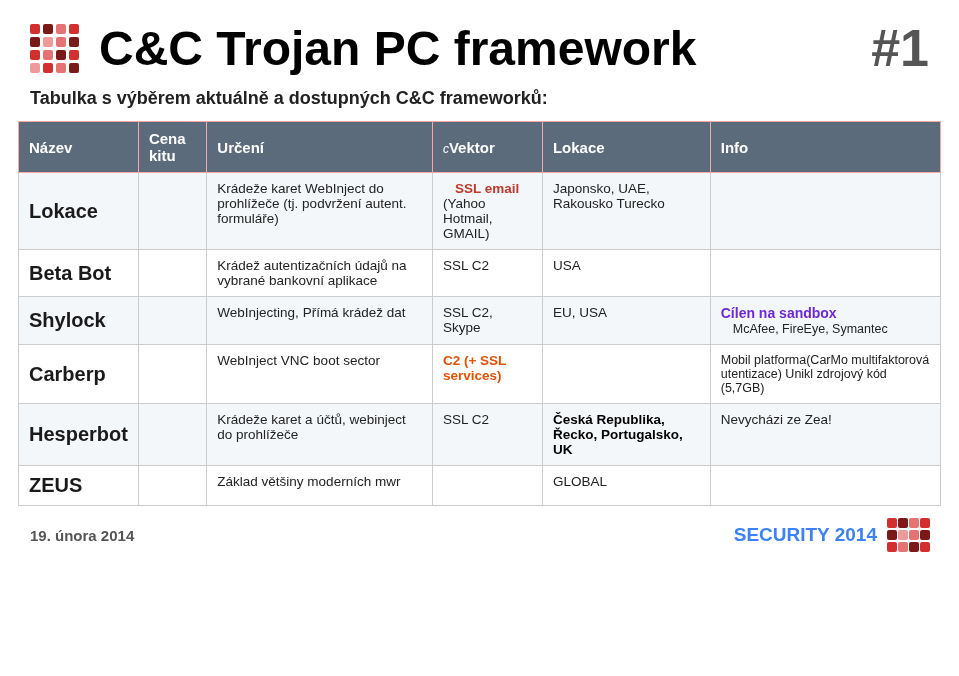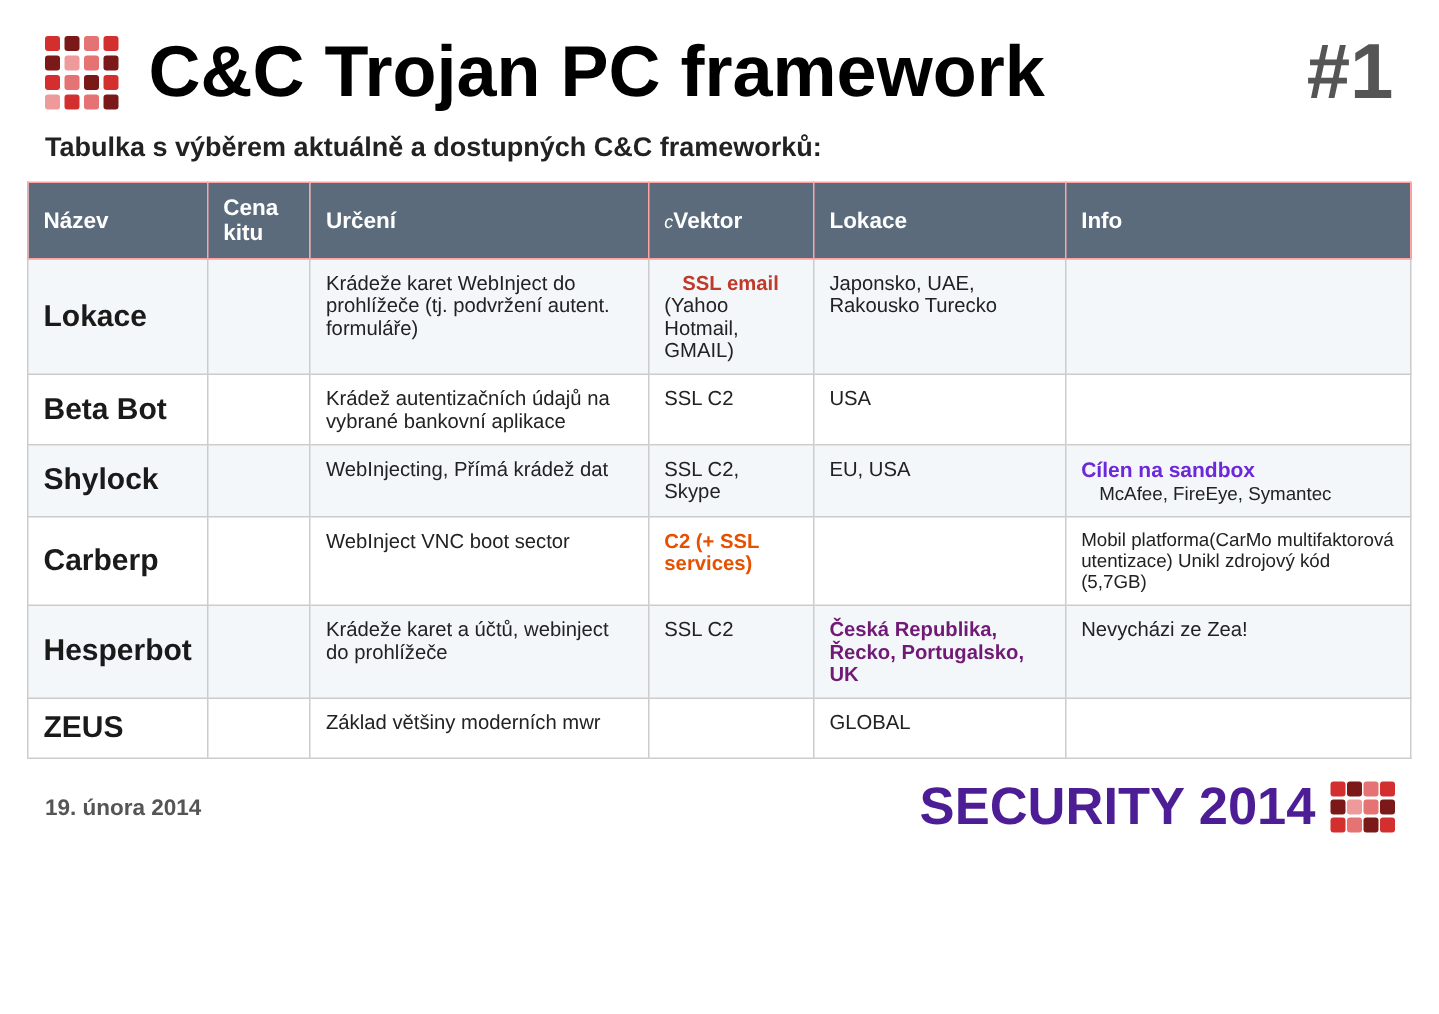--- a/index.html
+++ b/index.html
@@ -110,21 +110,21 @@
       font-weight: 700;
     }
 
     .cvektor-highlight {
       color: #c0392b;
       font-weight: 700;
       margin-left: 12px;
     }
 
     .lokace-highlight {
-      color: #701a75;
+      color: #000000;
       font-weight: 700;
     }
 
     .info-highlight {
       color: #6d28d9;
       font-weight: 700;
       font-size: 14px;
     }
 
     .footer {
@@ -140,23 +140,23 @@
       color: #555;
     }
 
     .footer-brand {
       display: flex;
       align-items: center;
       gap: 10px;
     }
 
     .footer-brand-text {
-      font-size: 35px;
+      font-size: 19px;
       font-weight: 900;
-      color: #4c1d95;
+      color: #3b82f6;
     }
 
     .footer-dots {
       display: grid;
       grid-template-columns: repeat(4, 9px);
       gap: 2px;
     }
   </style>
 </head>
 <body>

